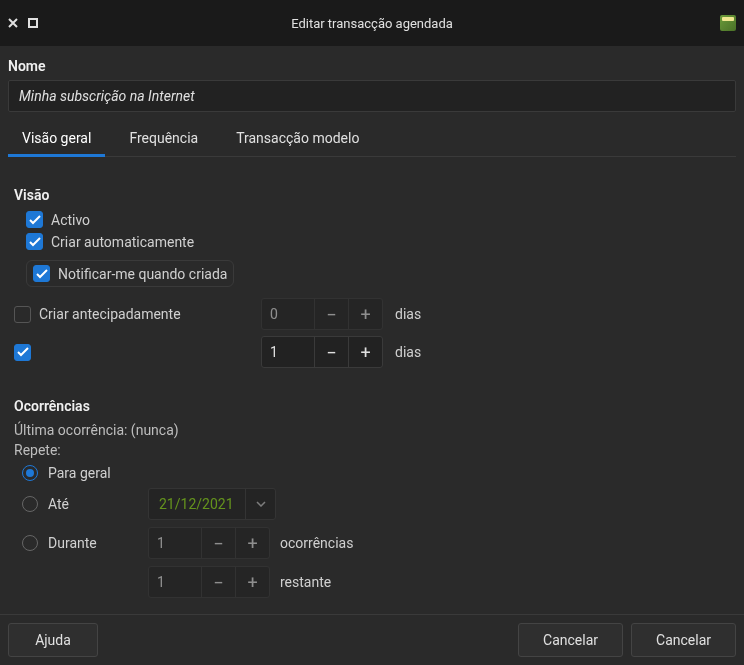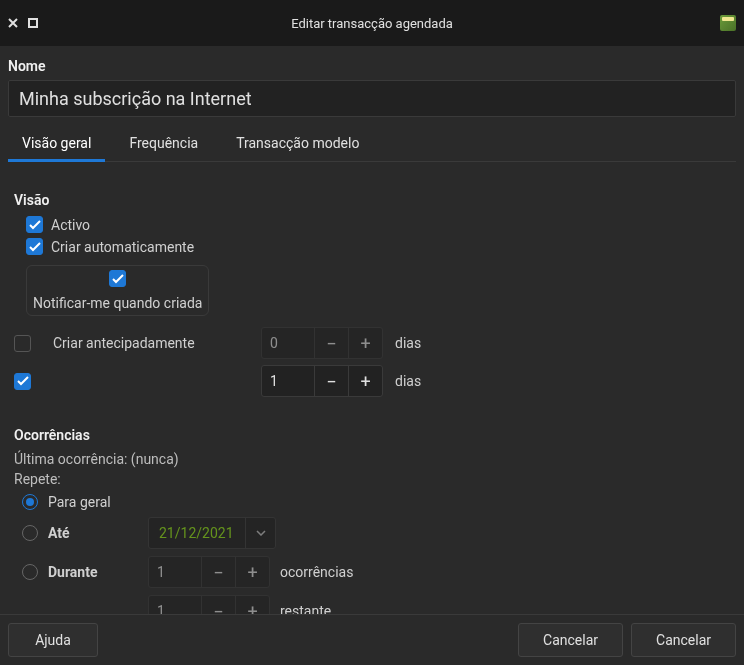--- a/index.html
+++ b/index.html
@@ -9,57 +9,57 @@
   .titlebar .win-btns { display: flex; gap: 10px; align-items: center; }
   .titlebar .win-close, .titlebar .win-max { color: #e0e0e0; cursor: pointer; }
   .titlebar .win-close svg, .titlebar .win-max svg { display: block; }
   .titlebar .title { position: absolute; left: 0; right: 0; text-align: center; color: #e0e0e0; font-size: 13px; pointer-events: none; }
   .titlebar .app-icon { margin-left: auto; width: 16px; height: 16px; background: linear-gradient(135deg,#6b9c3a,#4a7028); border-radius: 2px; position: relative; }
   .titlebar .app-icon::after { content: ""; position: absolute; top: 2px; left: 2px; right: 2px; height: 4px; background: #f0e890; border-radius: 1px; }
   
   .content { padding: 8px 8px 0 8px; }
   .label-bold { font-weight: 600; color: #f0f0f0; margin: 4px 0 6px 0; }
   
-  .name-input { width: 100%; background: #222; border: 1px solid #3a3a3a; color: #e0e0e0; padding: 7px 10px; font-size: 18px; border-radius: 2px; }
+  .name-input { width: 100%; background: #222; border: 1px solid #3a3a3a; color: #e0e0e0; padding: 7px 10px; font-size: 14px; border-radius: 2px; font-style: italic; }
   
   .tabs { display: flex; gap: 10px; margin-top: 10px; border-bottom: 1px solid #3a3a3a; }
   .tab { padding: 8px 14px 8px 14px; color: #e0e0e0; cursor: pointer; font-size: 14px; }
   .tab.active { color: #fff; border-bottom: 3px solid #1e78d6; margin-bottom: -1px; }
   
   .section { padding: 30px 6px 6px 6px; }
   .section-title { font-weight: 600; color: #f0f0f0; margin-bottom: 8px; }
   
   .check-row { display: flex; align-items: center; gap: 8px; margin: 5px 12px; }
   .checkbox { width: 17px; height: 17px; border: 1px solid #555; border-radius: 3px; background: #2a2a2a; display: flex; align-items: center; justify-content: center; flex-shrink: 0; }
   .checkbox.checked { background: #1e78d6; border-color: #1e78d6; }
   .checkbox.checked svg { display: block; }
   .checkbox svg { display: none; }
-  .check-row.boxed { border: 1px solid #3a3a3a; padding: 4px 6px; border-radius: 6px; display: inline-flex; flex-direction: column; }
+  .check-row.boxed { border: 1px solid #3a3a3a; padding: 4px 6px; border-radius: 6px; display: inline-flex; }
   
   .spin-row { display: flex; align-items: center; gap: 12px; margin: 6px 0; }
-  .spin-row .lead { display: flex; align-items: center; gap: 22px; width: 235px; }
+  .spin-row .lead { display: flex; align-items: center; gap: 8px; width: 235px; }
   .spinner { display: flex; align-items: center; background: #222; border: 1px solid #3a3a3a; border-radius: 3px; height: 32px; }
   .spinner.disabled { opacity: 0.55; }
   .spinner input { width: 52px; background: transparent; border: none; color: #e0e0e0; padding: 6px 8px; font-size: 14px; outline: none; }
   .spinner .btn { width: 34px; height: 100%; display: flex; align-items: center; justify-content: center; color: #e0e0e0; cursor: pointer; font-size: 18px; border-left: 1px solid #3a3a3a; }
   .trail { color: #d0d0d0; }
   
   .subtext { color: #bdbdbd; margin: 4px 0; }
   
   .radio-row { display: flex; align-items: center; gap: 10px; margin: 7px 0; }
   .radio { width: 16px; height: 16px; border: 1px solid #666; border-radius: 50%; display: flex; align-items: center; justify-content: center; flex-shrink: 0; margin-left: 8px; }
   .radio.selected { border-color: #1e78d6; }
   .radio.selected::after { content: ""; width: 8px; height: 8px; background: #1e78d6; border-radius: 50%; }
   .radio-label { width: 90px; }
   
   .date-field { display: flex; background: #222; border: 1px solid #3a3a3a; border-radius: 3px; height: 32px; align-items: center; opacity: 0.65; }
   .date-field input { width: 96px; background: transparent; border: none; color: #84cc16; padding: 6px 10px; font-size: 14px; outline: none; }
   .date-field .dd { width: 30px; height: 100%; display: flex; align-items: center; justify-content: center; border-left: 1px solid #3a3a3a; cursor: pointer; }
   
-  .repeat-grid .radio-row .radio-label { width: 90px; font-weight: bold; }
+  .repeat-grid .radio-row .radio-label { width: 90px; }
   
   .footer { position: absolute; bottom: 0; left: 0; right: 0; padding: 8px; display: flex; gap: 8px; border-top: 1px solid #3a3a3a; background:#2a2a2a; }
   .footer .spacer { flex: 1; }
   .btn-flat { background: #2f2f2f; border: 1px solid #444; color: #e0e0e0; padding: 8px 24px; font-size: 14px; border-radius: 3px; cursor: pointer; min-width: 90px; }
 </style>
 </head>
 <body>
 
 <div class="titlebar">
   <div class="win-btns">

